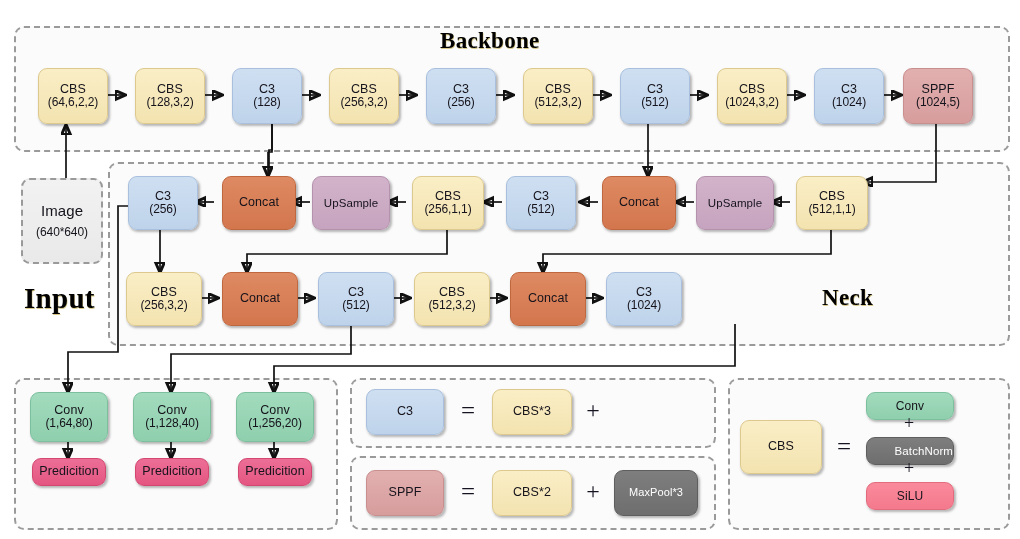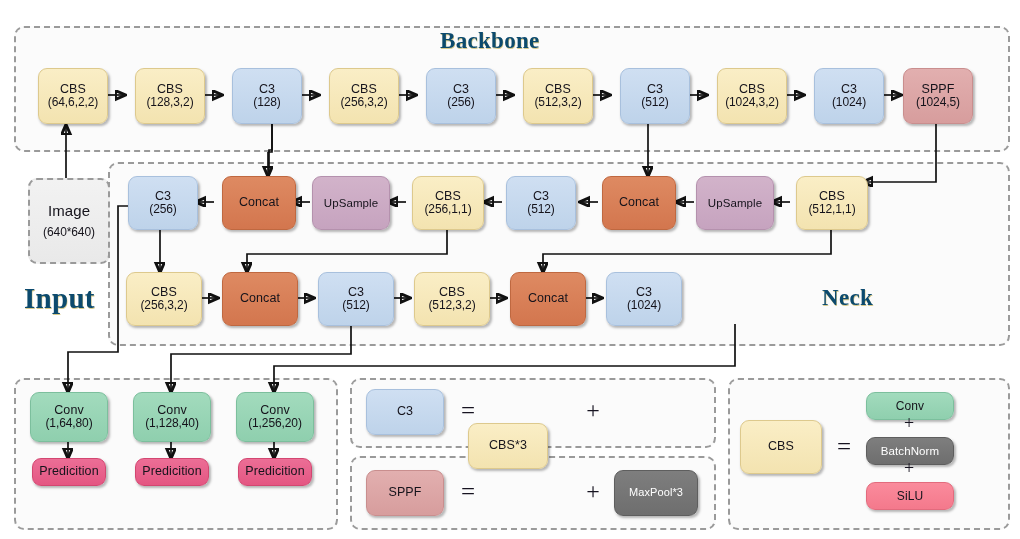--- a/index.html
+++ b/index.html
@@ -1,20 +1,20 @@
 <!DOCTYPE html>
 <html><head>
 <meta charset="utf-8">
 <style>
   html,body{margin:0;padding:0;background:#fff;}
   body{width:1020px;height:539px;overflow:hidden;font-family:"Liberation Serif",serif;}
   #stage{position:relative;width:1020px;height:539px;background:#ffffff;}
 
   .group{position:absolute;border:2px dashed #9a9a9a;border-radius:10px;background:#fbfbfb;}
-  .group-title{position:absolute;font-family:"Liberation Serif",serif;font-weight:bold;color:#0c4a6e;
+  .group-title{position:absolute;font-family:"Liberation Serif",serif;font-weight:bold;color:#000000;
     text-shadow:0.5px 0.5px 0 #d8c98a;letter-spacing:.3px;white-space:nowrap;}
 
   .node{position:absolute;border-radius:9px;display:flex;flex-direction:column;
     align-items:center;justify-content:center;text-align:center;
     font-family:Liberation Sans, sans-serif;color:#15131b;line-height:1.08;
     box-shadow:1.5px 2px 2.5px rgba(0,0,0,.28);}
   .node .l1{font-size:12.5px;letter-spacing:.1px;}
   .node .l2{font-size:12px;letter-spacing:-.1px;}
   .node.one .l1{font-size:12.5px;}
 
@@ -22,21 +22,21 @@
   .c3{background:linear-gradient(180deg,#cfdff2 0%,#bed3ea 100%);border:1px solid #a8c0dd;}
   .sppf{background:linear-gradient(180deg,#e2afaf 0%,#d79d9d 100%);border:1px solid #c98e8e;}
   .concat{background:linear-gradient(180deg,#de8a62 0%,#d3764e 100%);border:1px solid #bf6840;text-align:center;}
   .ups{background:linear-gradient(180deg,#d2b3ca 0%,#c6a3bf 100%);border:1px solid #b491ad;}
   .img{background:linear-gradient(180deg,#f2f2f2 0%,#e9e9e9 100%);border:2px dashed #9a9a9a;box-shadow:none;}
   .conv{background:linear-gradient(180deg,#a2dbbd 0%,#8fcfae 100%);border:1px solid #7cbf9d;}
   .pred{background:linear-gradient(180deg,#ec6e96 0%,#e45682 100%);border:1px solid #d34771;}
   .pred .l1{font-size:10.5px;}
   .bneck{background:linear-gradient(180deg,#cf9ced 0%,#c287e8 100%);border:1px solid #b174da;}
   .maxp{background:linear-gradient(180deg,#7e7e7e 0%,#6e6e6e 100%);border:1px solid #5e5e5e;color:#fff;}
-  .bnorm{background:linear-gradient(180deg,#7e7e7e 0%,#6e6e6e 100%);border:1px solid #5e5e5e;color:#fff;}
+  .bnorm{background:linear-gradient(180deg,#7e7e7e 0%,#6e6e6e 100%);border:1px solid #5e5e5e;color:#fff;align-items:flex-end;}
   .silu{background:linear-gradient(180deg,#fa8b9c 0%,#f4798c 100%);border:1px solid #e26b7d;}
 
   .op{position:absolute;font-family:"Liberation Serif",serif;color:#161320;text-align:center;}
   .op.eq{font-size:25px;line-height:1;}
   .op.plus{font-size:24px;line-height:1;}
 
   svg.wires{position:absolute;left:0;top:0;width:1020px;height:539px;pointer-events:none;}
   svg.wires path,svg.wires line{stroke:#111;stroke-width:1.7;fill:none;}
 </style>
 </head>
@@ -149,21 +149,21 @@
   </div>
   <div class="node c3" style="left:814px;top:68px;width:68px;height:54px;">
     <div class="l1">C3</div>
     <div class="l2">(1024)</div>
   </div>
   <div class="node sppf" style="left:903px;top:68px;width:68px;height:54px;">
     <div class="l1">SPPF</div>
     <div class="l2">(1024,5)</div>
   </div>
 
-  <div class="node img" style="left:28px;top:178px;width:78px;height:82px;">
+  <div class="node img" style="left:21px;top:178px;width:78px;height:82px;">
     <div class="l1" style="font-size:15px;margin-bottom:6px;">Image</div>
     <div class="l2">(640*640)</div>
   </div>
 
   <div class="node c3" style="left:128px;top:176px;width:68px;height:52px;">
     <div class="l1">C3</div>
     <div class="l2">(256)</div>
   </div>
   <div class="node concat one" style="left:222px;top:176px;width:72px;height:52px;">
     <div class="l1">Concat</div>
@@ -233,29 +233,32 @@
     <div class="l1">Predicition</div>
   </div>
   <div class="node pred one" style="left:238px;top:458px;width:72px;height:26px;">
     <div class="l1">Predicition</div>
   </div>
 
   <div class="node c3 one" style="left:366px;top:389px;width:76px;height:44px;">
     <div class="l1">C3</div>
   </div>
   <div class="op eq" style="left:456px;top:398px;width:24px;">=</div>
-  <div class="node cbs one" style="left:468px;top:389px;width:78px;height:44px;margin-top:34px;">
+  <div class="node cbs one" style="left:492px;top:389px;width:78px;height:44px;">
     <div class="l1">CBS*3</div>
   </div>
   <div class="op plus" style="left:582px;top:398px;width:22px;">+</div>
 
   <div class="node sppf one" style="left:366px;top:470px;width:76px;height:44px;">
     <div class="l1">SPPF</div>
   </div>
   <div class="op eq" style="left:456px;top:479px;width:24px;">=</div>
+  <div class="node cbs one" style="left:492px;top:470px;width:78px;height:44px;">
+    <div class="l1">CBS*2</div>
+  </div>
   <div class="op plus" style="left:582px;top:479px;width:22px;">+</div>
   <div class="node maxp one" style="left:614px;top:470px;width:82px;height:44px;">
     <div class="l1" style="font-size:11px;">MaxPool*3</div>
   </div>
 
   <div class="node cbs one" style="left:740px;top:420px;width:80px;height:52px;">
     <div class="l1">CBS</div>
   </div>
   <div class="op eq" style="left:832px;top:434px;width:24px;">=</div>
   <div class="node conv one" style="left:866px;top:392px;width:86px;height:26px;">

